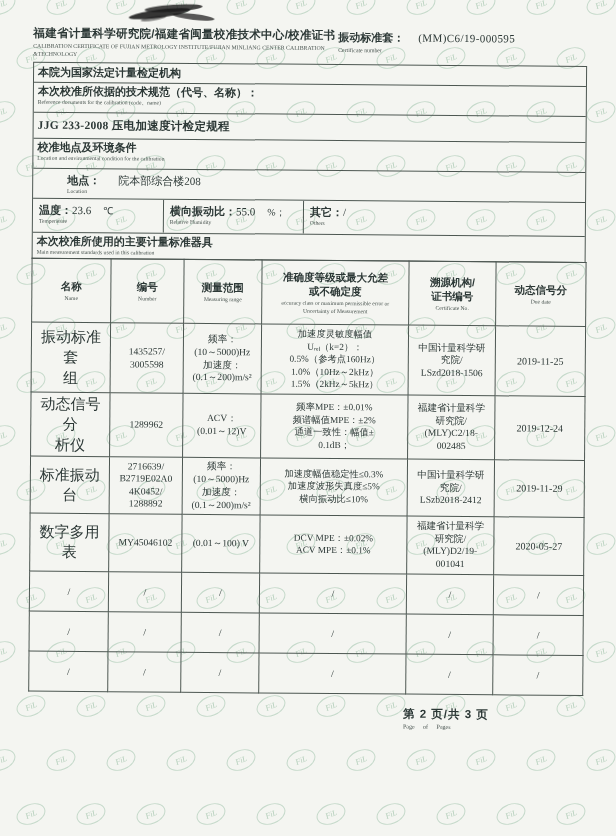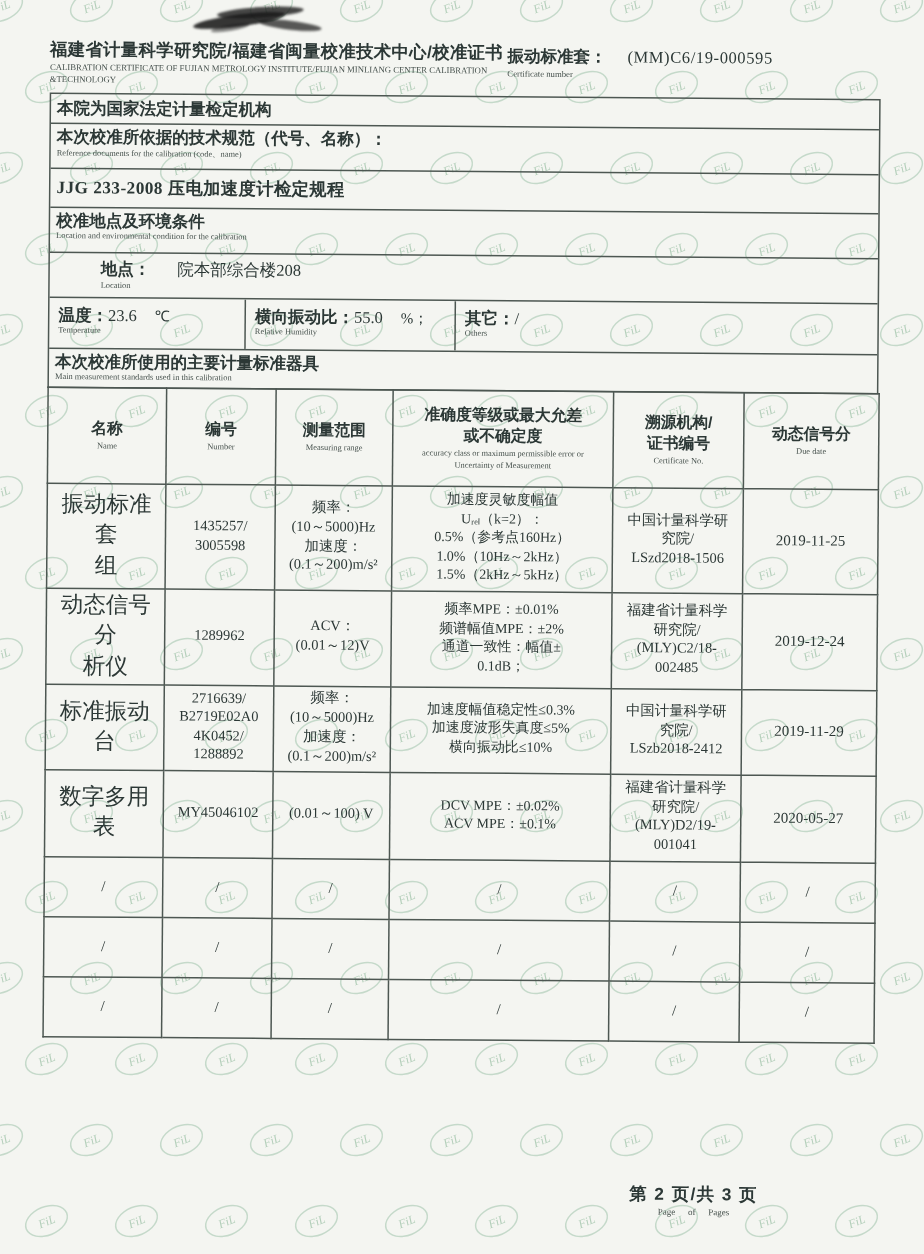--- a/index.html
+++ b/index.html
@@ -76,21 +76,21 @@
   .c-range{ font-size:9.6px;  line-height:1.35; }
   .c-acc  { font-size:9.3px;  line-height:1.35; }
   .c-src  { font-size:9.6px;  line-height:1.3; }
   .c-due  { font-size:10px; }
   tr.hrow td { height:64px; }
   tr.d1 td { height:70px; } tr.d2 td { height:63px; }
   tr.d3 td { height:57px; } tr.d4 td { height:58px; }
   tr.sl td { height:40px; font-size:10px; }
 
   
-  .foot { position:absolute; left:408px; top:786px; width:120px; text-align:center; }
+  .foot { position:absolute; left:408px; top:704px; width:120px; text-align:left; }
   .foot-cn { font-family:"Liberation Sans", sans-serif; font-weight:bold; font-size:11.5px; letter-spacing:1px; }
   .foot-en { font-size:6px; color:#45504c; word-spacing:7px; margin-top:2px; }
 </style>
 </head>
 <body>
 
 <div class="page">
 
   <div class="wm-layer" id="wm-layer">
       <span class="wm" style="left: -14px; top: -6px;">FiL</span>

